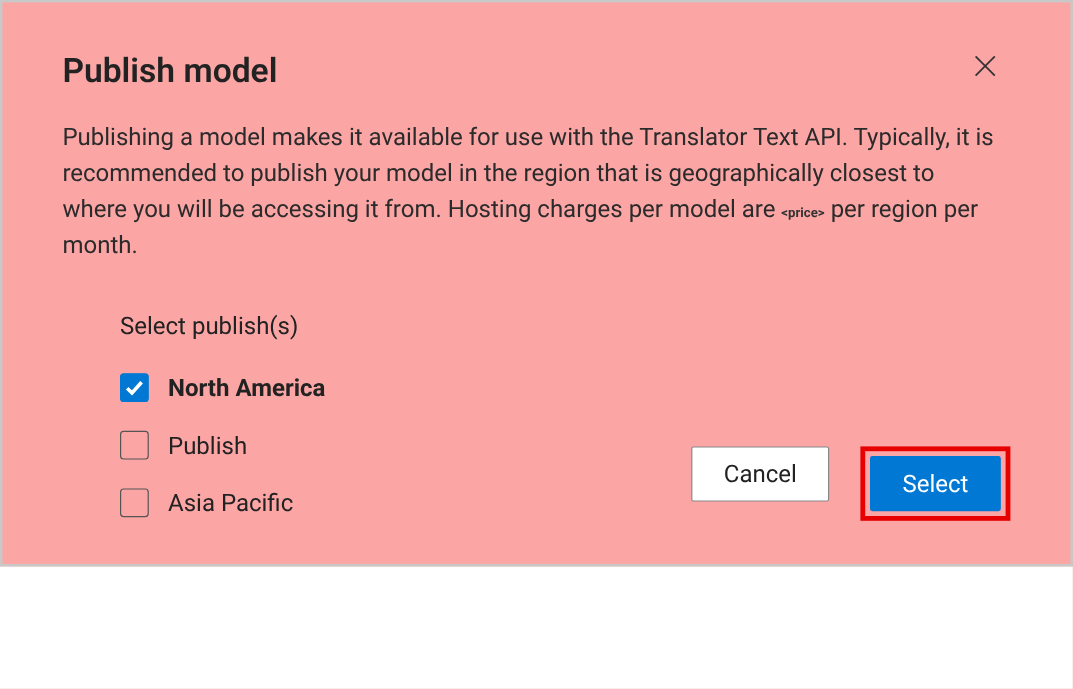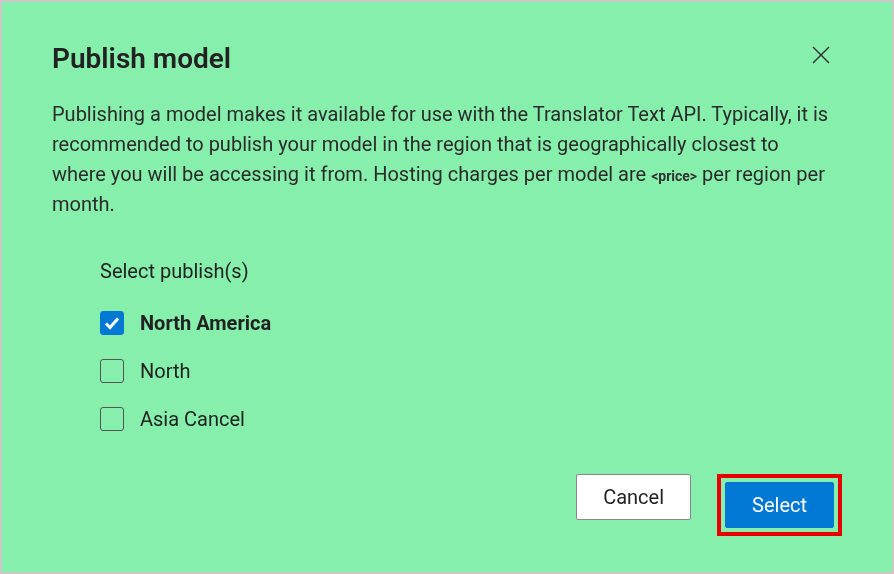--- a/index.html
+++ b/index.html
@@ -9,23 +9,23 @@
     }
     body {
       font-family: "Segoe UI", -apple-system, BlinkMacSystemFont, Roboto, sans-serif;
       background: #fff;
       width: 894px;
       height: 574px;
       position: relative;
     }
     .dialog {
       width: 894px;
-      height: 574px;
+      height: 472px;
       border: 2px solid #c8c8c8;
-      background: #86efac;
+      background: #fca5a5;
       padding: 40px 58px 36px 50px;
       position: relative;
     }
     .dialog-header {
       display: flex;
       justify-content: space-between;
       align-items: flex-start;
       margin-bottom: 24px;
     }
     .dialog-title {
@@ -48,21 +48,21 @@
       height: 18px;
     }
     .description {
       font-size: 20px;
       line-height: 1.5;
       color: #2b2b2b;
       margin-bottom: 40px;
       max-width: 780px;
     }
     .price-tag {
-      font-size: 14px;
+      font-size: 11px;
       font-weight: 700;
       color: #333;
       vertical-align: baseline;
     }
     .region-section {
       padding-left: 48px;
     }
     .region-label {
       font-size: 20px;
       color: #222;
@@ -163,26 +163,26 @@
       <div class="checkbox checked">
         <svg viewBox="0 0 16 16">
           <polyline points="2,8.5 6,12.5 14,3.5"></polyline>
         </svg>
       </div>
       <span class="checkbox-label bold">North America</span>
     </div>
 
     <div class="checkbox-row">
       <div class="checkbox"></div>
-      <span class="checkbox-label">North</span>
+      <span class="checkbox-label">Publish</span>
     </div>
 
     <div class="checkbox-row">
       <div class="checkbox"></div>
-      <span class="checkbox-label">Asia Cancel</span>
+      <span class="checkbox-label">Asia Pacific</span>
     </div>
   </div>
 
   <div class="dialog-footer">
     <button class="btn btn-cancel">Cancel</button>
     <div class="highlight-box">
       <button class="btn btn-publish">Select</button>
     </div>
   </div>
 </div>

